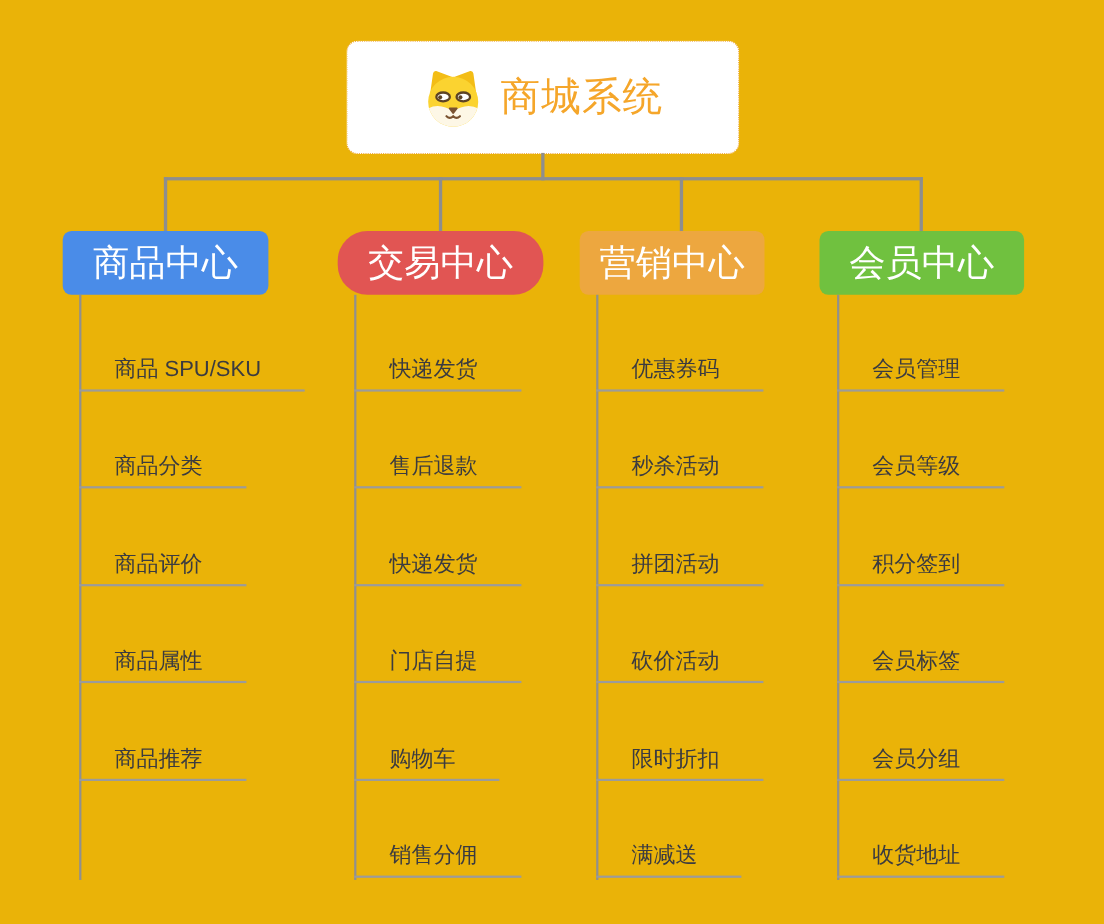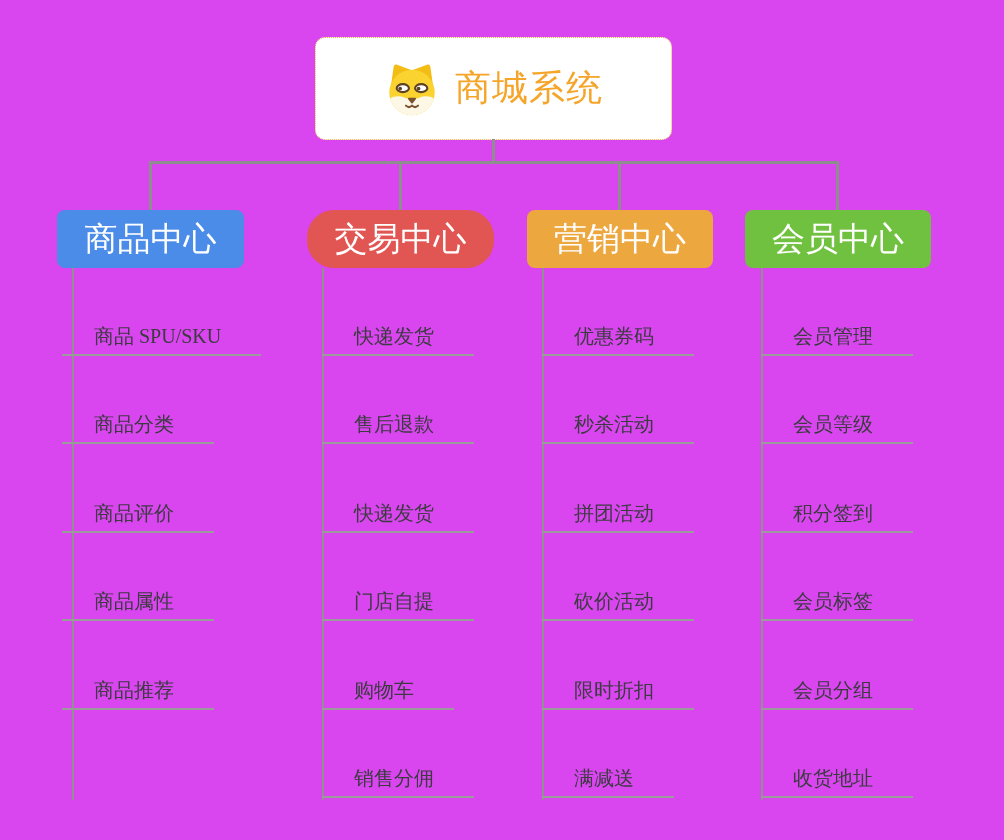--- a/index.html
+++ b/index.html
@@ -3,21 +3,21 @@
 <meta charset="utf-8">
 <style>
   html,body { margin:0; padding:0; }
   body {
     font-family: "Liberation Sans", "DejaVu Sans", sans-serif;
     background:#f6f6f6;
   }
   .canvas {
     position:relative;
     width:1004px; height:840px;
-    background:#d946ef;
+    background:#eab308;
     overflow:hidden;
   }
 
   
   .root-node {
     position:absolute; left:315px; top:37px;
     width:357px; height:103px;
     background:#ffffff;
     border:1px dotted #f0ae4a;
     border-radius:10px;
@@ -54,34 +54,34 @@
   .branch {
     position:absolute; top:210px; height:58px; width:187px;
     border-radius:8px;
     color:#ffffff; font-size:33px;
     display:flex; align-items:center; justify-content:center;
     white-space:nowrap;
     cursor:pointer;
   }
   .branch-0 { left:57px;  background:#4a8ce8; }
   .branch-1 { left:307px; background:#e15553;border-radius:27px; }
-  .branch-2 { left:527px; background:#eda73f; width:186px; }
+  .branch-2 { left:527px; background:#eda73f; width:168px; }
   .branch-3 { left:745px; background:#70c13f; width:186px; }
 
   
   .leaf {
     position:absolute;
     padding:0 40px 6px 32px;
     border-bottom:2px solid #9b9b9b;
     font-size:20px; line-height:24px;
     color:#3b3b40;
     white-space:nowrap;
     cursor:pointer;
   }
-  .col-0 { left:62px;font-family:Liberation Serif, serif; }
+  .col-0 { left:72px; }
   .col-1 { left:322px; }
   .col-2 { left:542px; }
   .col-3 { left:761px; }
   .row-0 { top:324px; }
   .row-1 { top:412px; }
   .row-2 { top:501px; }
   .row-3 { top:589px; }
   .row-4 { top:678px; }
   .row-5 { top:766px; }
 </style>

